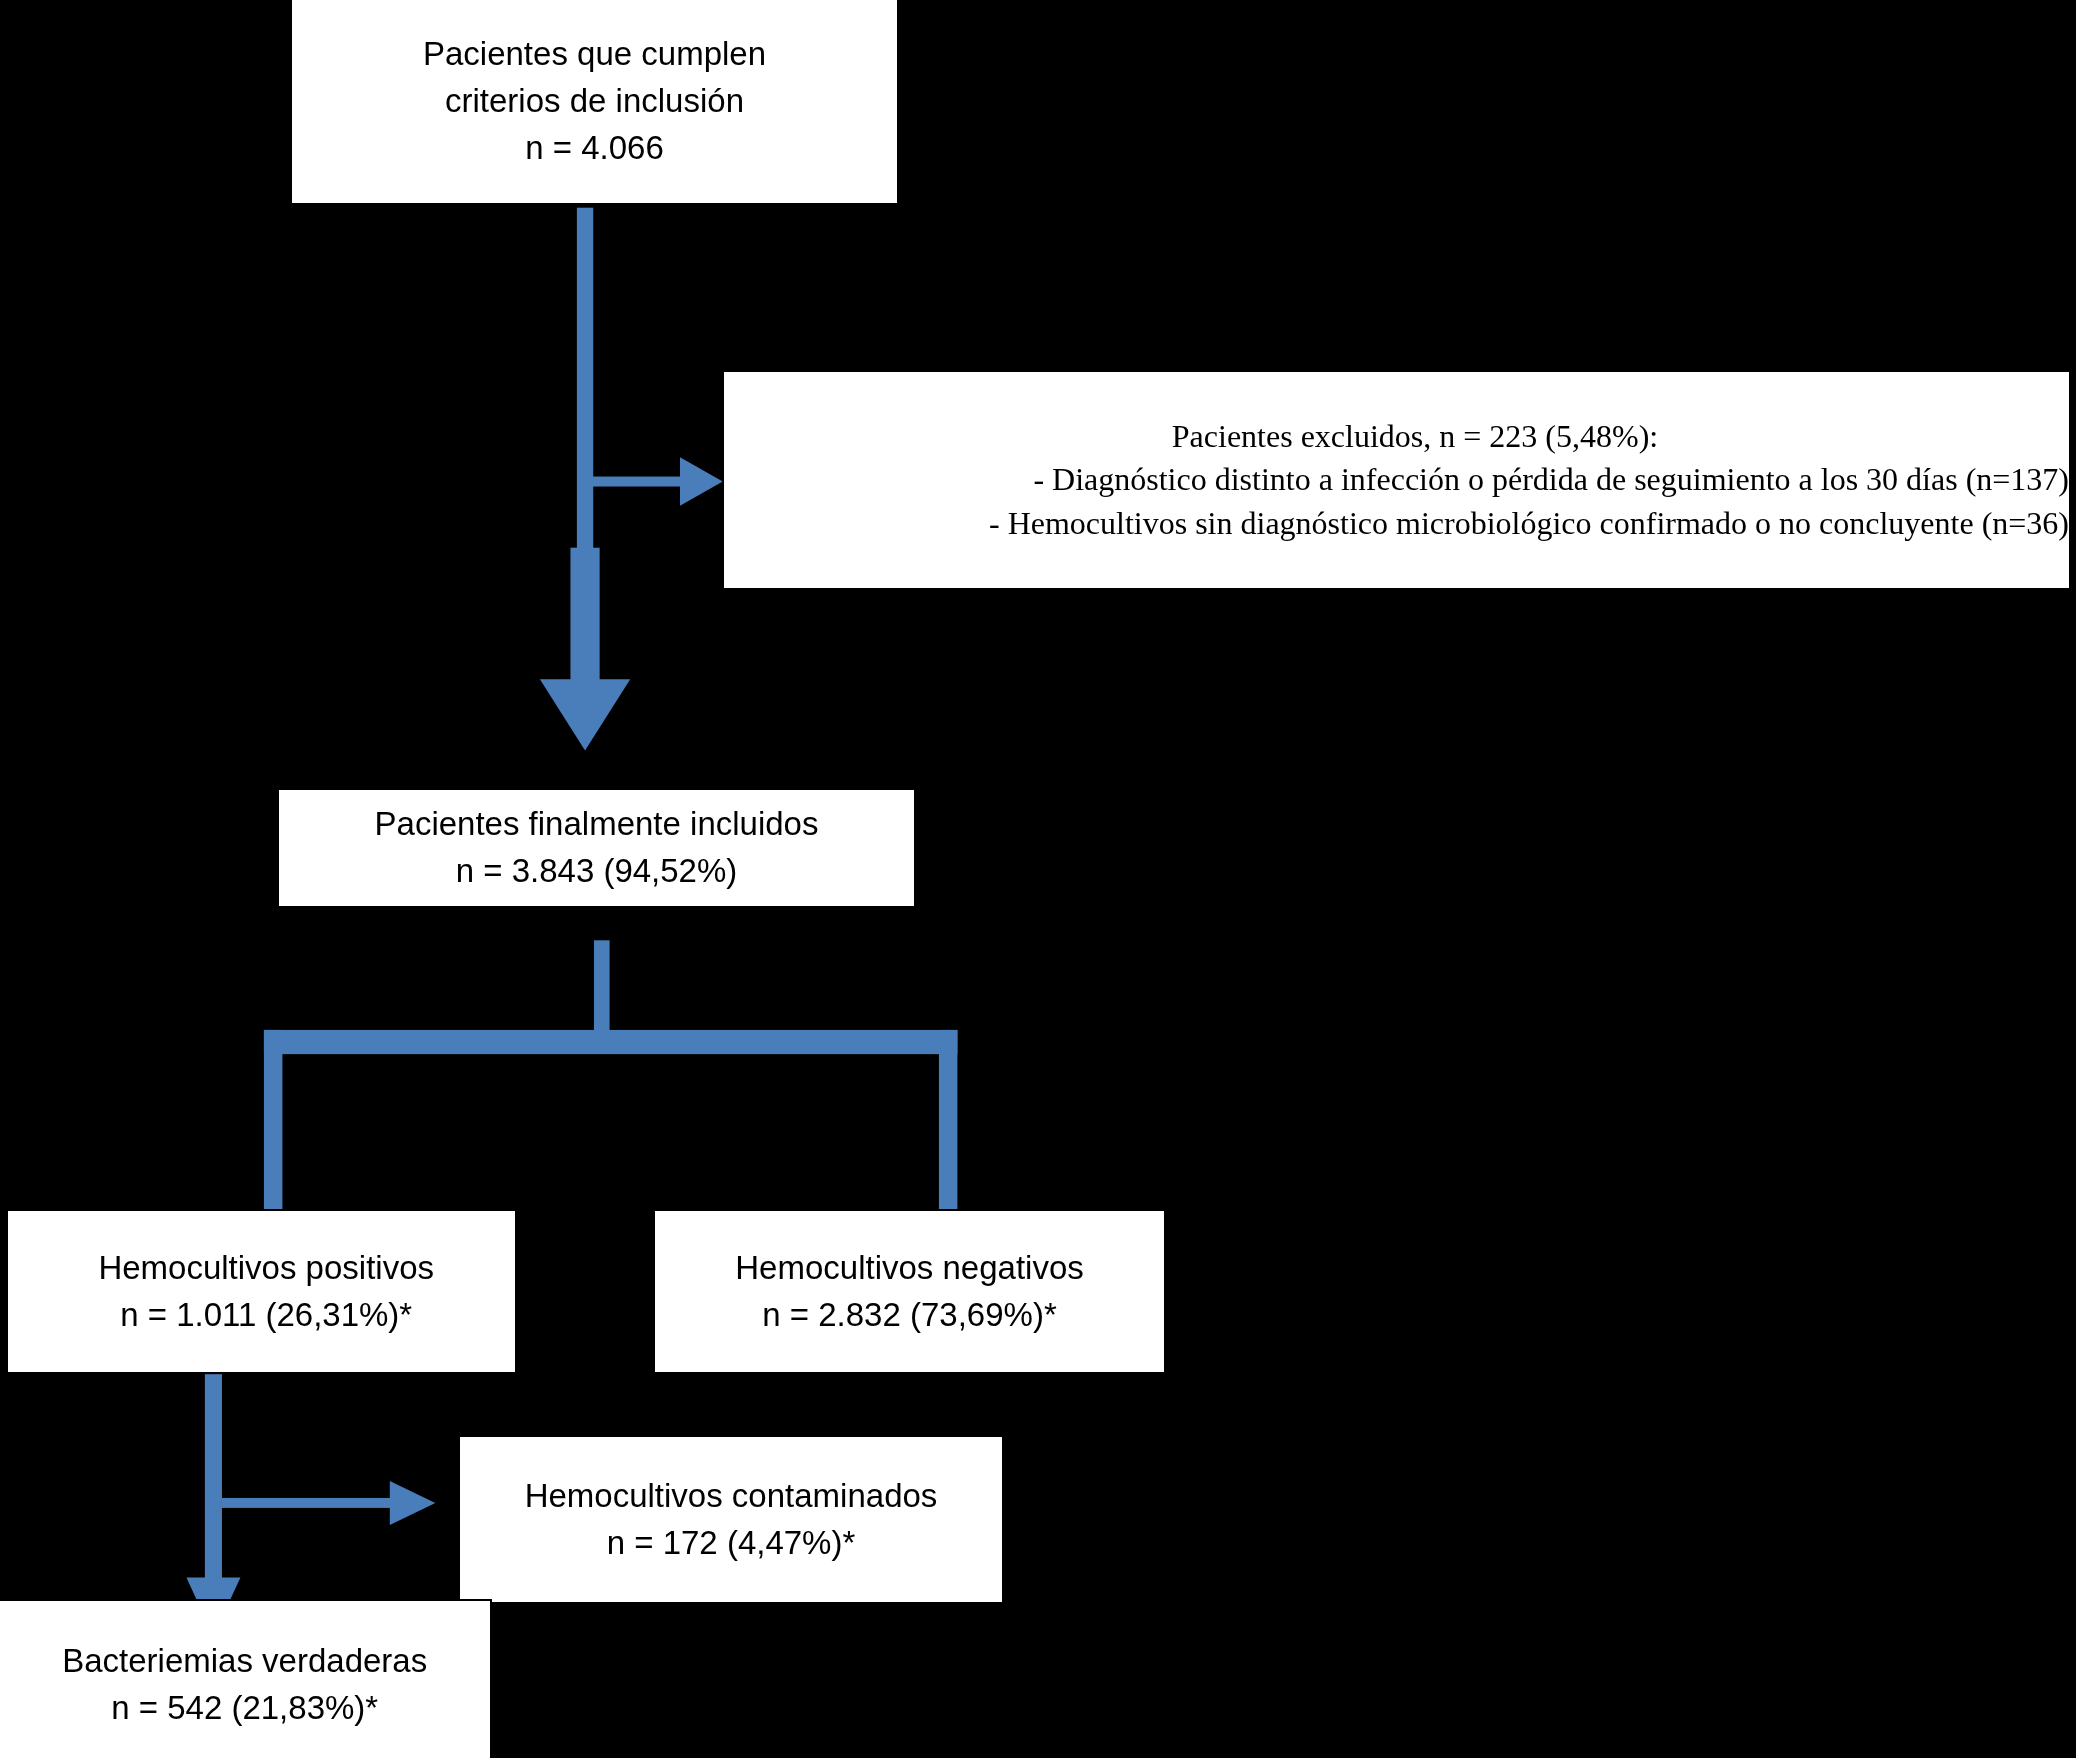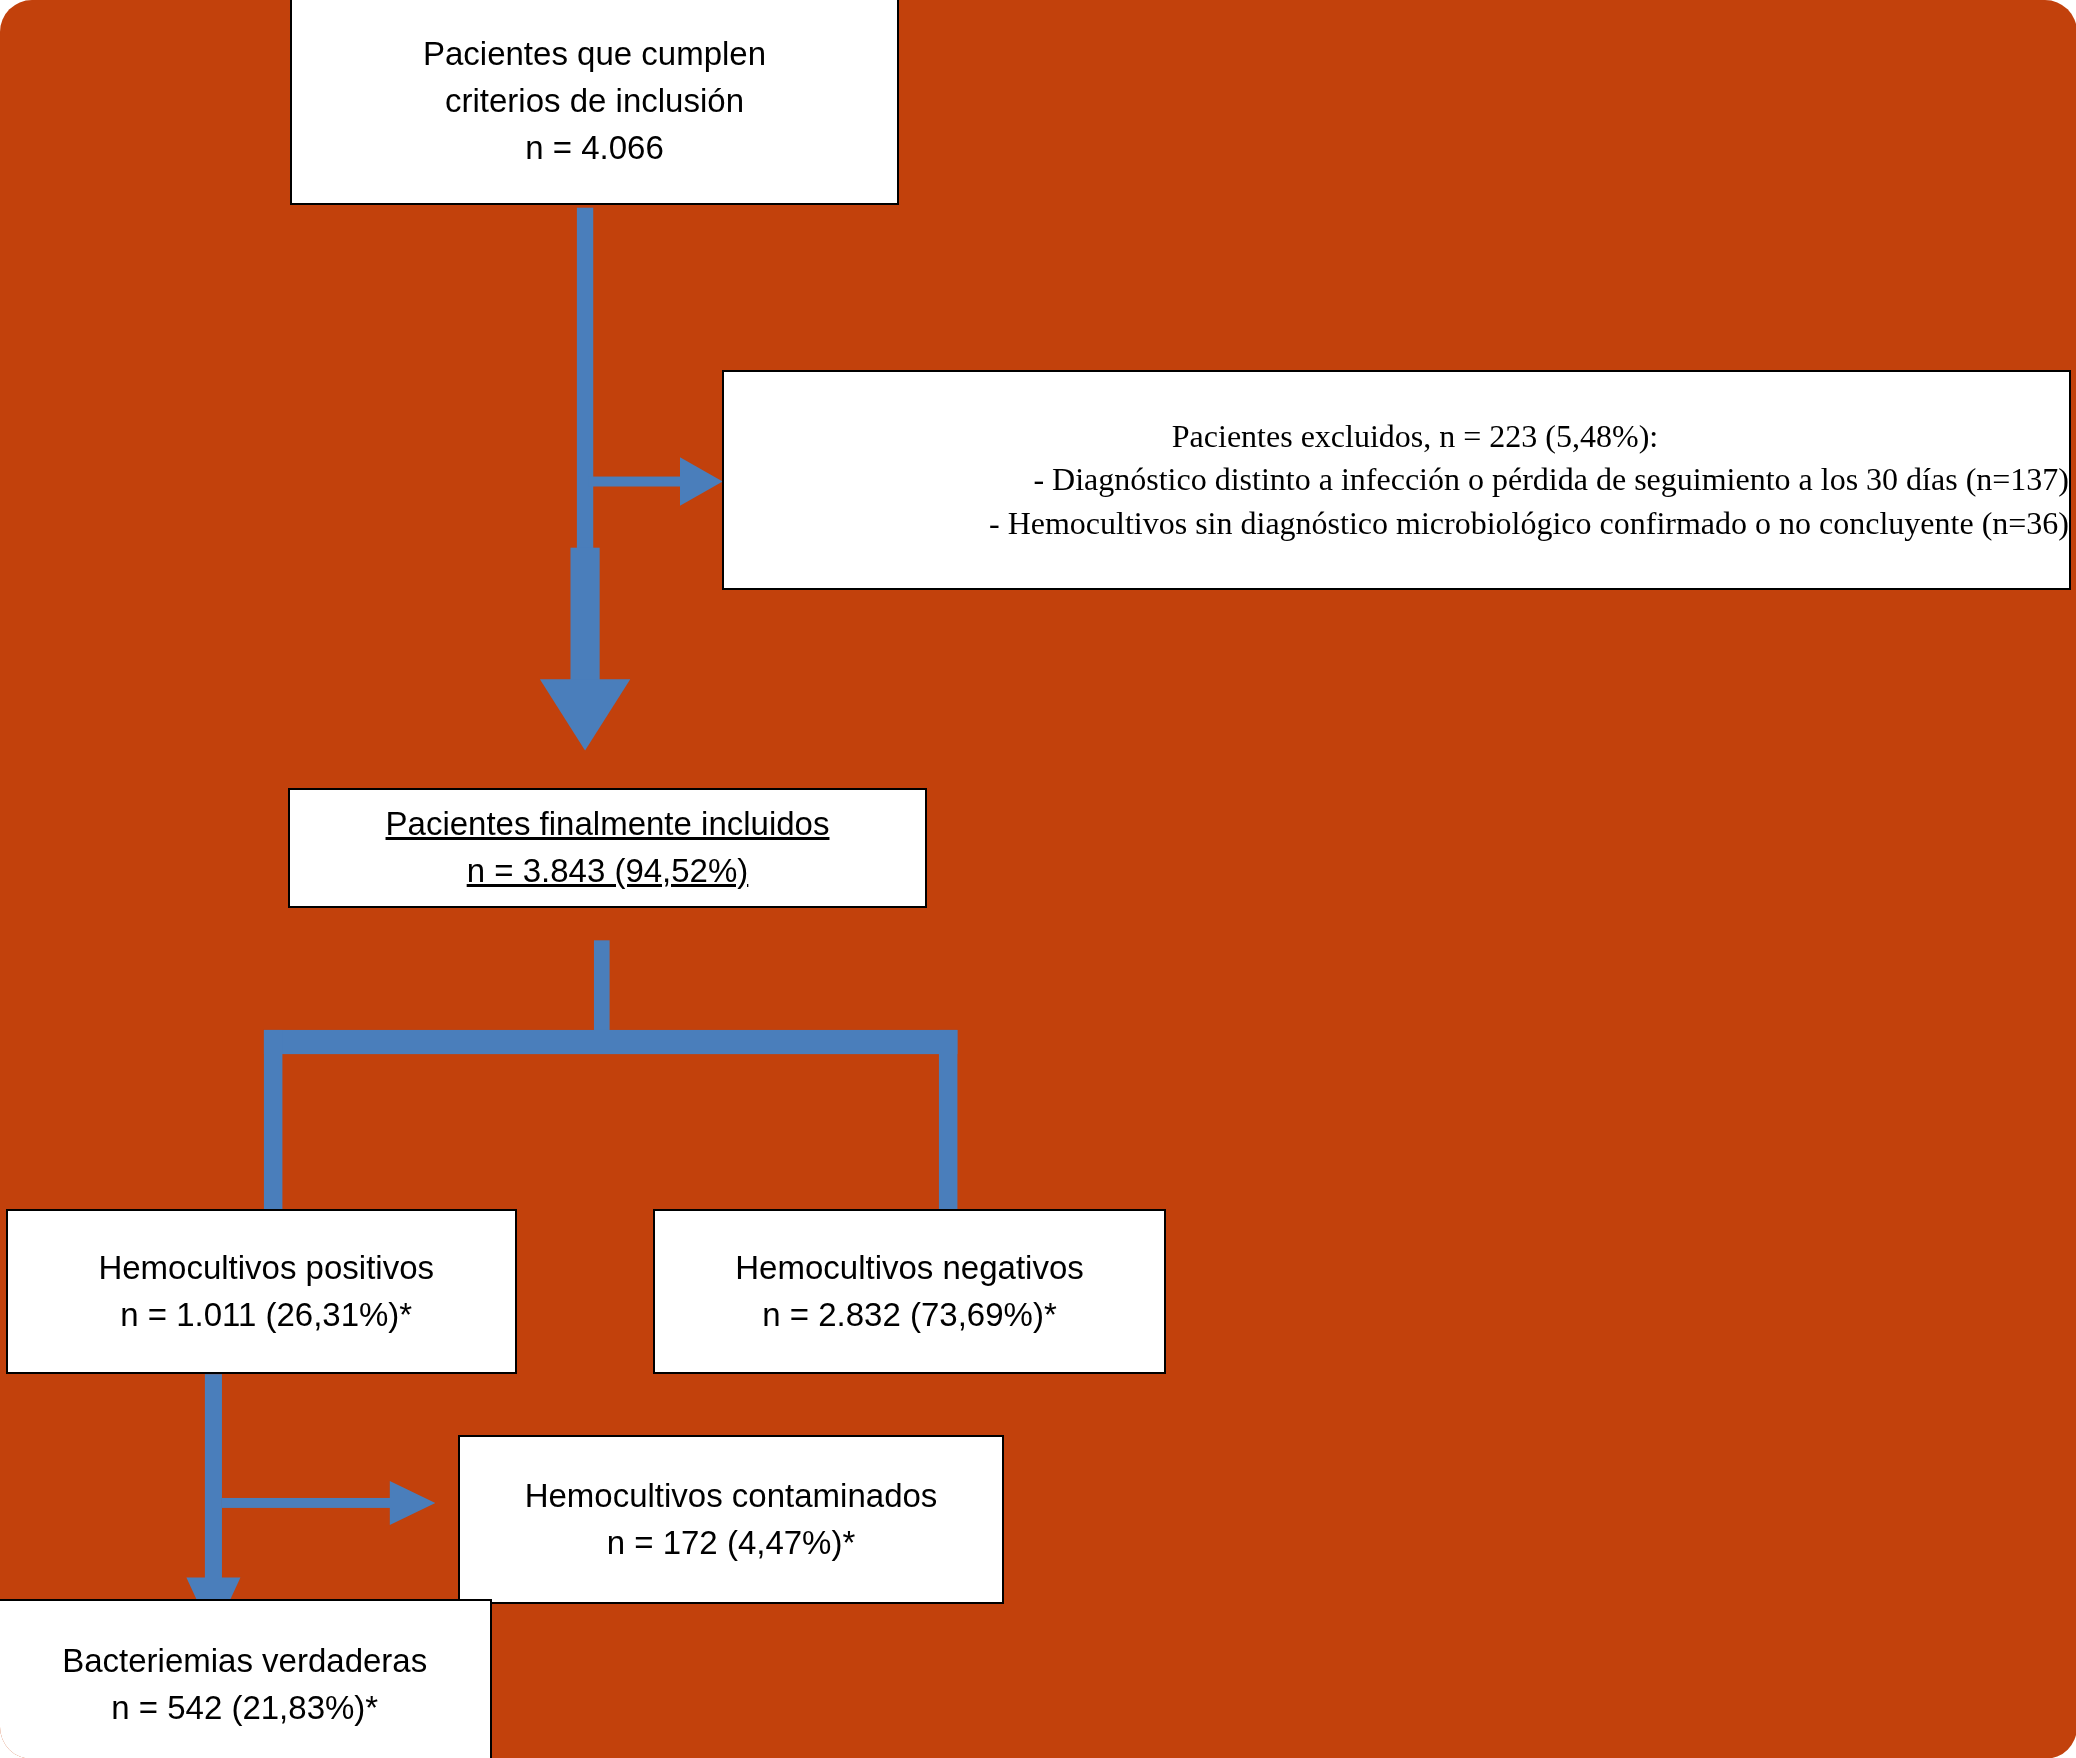--- a/index.html
+++ b/index.html
@@ -4,24 +4,23 @@
 <style>
   html, body {
     margin: 0;
     padding: 0;
     background: #ffffff;
   }
   #flow-root {
     position: relative;
     width: 2077px;
     height: 1759px;
-    background: #c2410c;
+    background: #000000;
     font-family: "Liberation Sans", sans-serif;
     overflow: hidden;
-    border-radius: 32px;
   }
   #connector-layer {
     position: absolute;
     inset: 0;
     width: 2077px;
     height: 1759px;
   }
   .node-box {
     position: absolute;
     box-sizing: border-box;
@@ -37,21 +36,21 @@
     color: #000000;
     font-size: 33px;
     line-height: 1.42;
     white-space: nowrap;
     text-align: center;
   }
   
   #node-eligible   { left: 290px;  top: -2.8px;    width: 609px;  height: 208px; }
   #node-excluded   { left: 722px; top: 370px;   width: 1349px; height: 220px;
                      align-items: flex-end; justify-content: center; padding: 5.7px 0 5.7px 21.3px; font-family: Liberation Serif, serif; }
-  #node-included   { left: 288px;  top: 788px;  width: 639px;  height: 120px; text-decoration: underline; }
+  #node-included   { left: 277px;  top: 788px;  width: 639px;  height: 120px; }
   #node-positive   { left: 5.7px;    top: 1209px;  width: 511px;  height: 165px; padding-left: 10px; }
   #node-negative   { left: 653px;  top: 1209px;  width: 513px;  height: 165px; }
   #node-contaminated { left: 458px; top: 1435px; width: 546px;  height: 169px; }
   #node-true-bact  { left: -2.8px;   top: 1599px;  width: 495px;  height: 171px; }
 
   #node-excluded .node-line { text-align: left; font-size: 32px; line-height: 1.36; }
   #node-excluded .excluded-title { width: 1308px; text-align: center; }
 </style>
 </head>
 <body>

